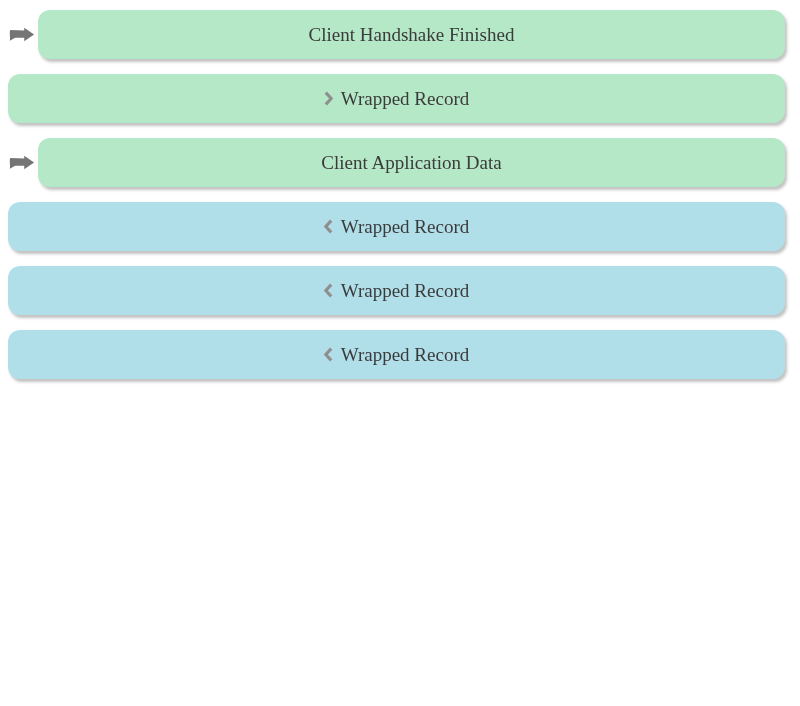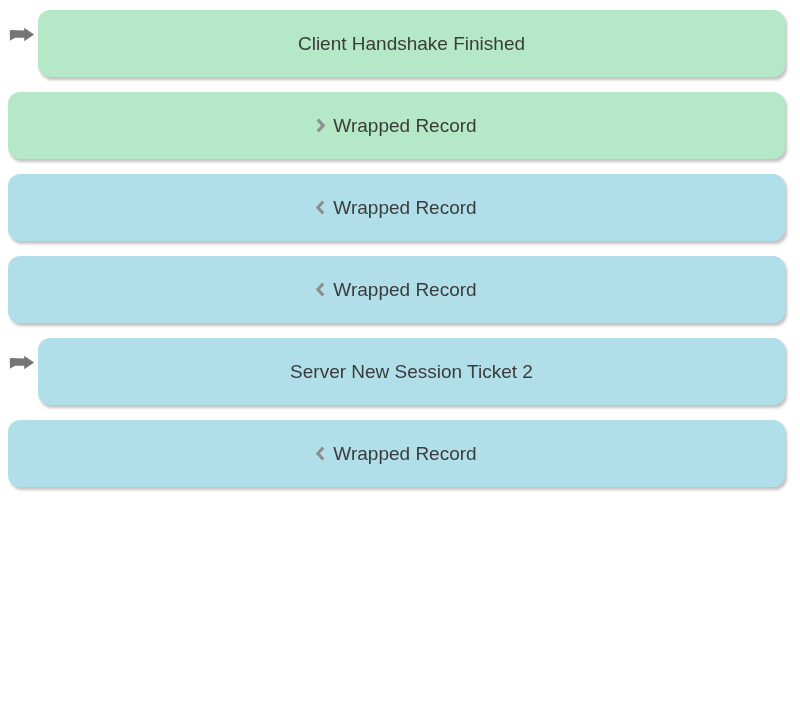--- a/index.html
+++ b/index.html
@@ -13,22 +13,23 @@
   *{box-sizing:border-box;margin:0;padding:0;}
   html,body{width:800px;height:706px;background:var(--bg);overflow:hidden;}
   body{font-family:"Liberation Sans","DejaVu Sans",sans-serif;}
   .flow{
     width:800px;
     padding:10px 15px 0 8px;
   }
   .row{
     display:flex;
     align-items:stretch;
-    height:67px;
+    height:49px;
     margin-bottom:15px;
+    font-family:Liberation Serif, serif;
   }
   .arrow-slot{
     flex:0 0 30px;
     display:flex;
     justify-content:flex-start;
     align-items:flex-start;
     padding-top:17px;
   }
   .box{
     flex:1;
@@ -67,20 +68,30 @@
     <div class="box client">
       <span class="chevron-icon">
           <svg width="9" height="17" viewBox="0 0 10 18">
             <path d="M2 2.5 L8 9 L2 15.5" stroke="#8e8e8e" stroke-width="3.4" fill="none"></path>
           </svg>
         </span>
       <span>Wrapped Record</span>
     </div>
   </div>
 
+  <div class="row">
+    <span class="arrow-slot">
+        <svg class="send-arrow-icon" width="27" height="15" viewBox="0 0 30 16">
+          <path d="M3 3 C2.2 3.2 2 4 2 5 L2 8 C2 10 2.6 12 2 15 L8 11.5 L18 11.5 L18 15.5 L29 8 L18 0.5 L18 3.5 Z" fill="#757575"></path>
+        </svg>
+      </span>
+    <div class="box client">
+      <span>Client Application Data</span>
+    </div>
+  </div>
 
   <div class="row">
     <div class="box server">
       <span class="chevron-icon">
           <svg width="9" height="17" viewBox="0 0 10 18">
             <path d="M8 2.5 L2 9 L8 15.5" stroke="#8e8e8e" stroke-width="3.4" fill="none"></path>
           </svg>
         </span>
       <span>Wrapped Record</span>
     </div>
@@ -91,30 +102,20 @@
     <div class="box server">
       <span class="chevron-icon">
           <svg width="9" height="17" viewBox="0 0 10 18">
             <path d="M8 2.5 L2 9 L8 15.5" stroke="#8e8e8e" stroke-width="3.4" fill="none"></path>
           </svg>
         </span>
       <span>Wrapped Record</span>
     </div>
   </div>
 
-  <div class="row">
-    <span class="arrow-slot">
-        <svg class="send-arrow-icon" width="27" height="15" viewBox="0 0 30 16">
-          <path d="M3 3 C2.2 3.2 2 4 2 5 L2 8 C2 10 2.6 12 2 15 L8 11.5 L18 11.5 L18 15.5 L29 8 L18 0.5 L18 3.5 Z" fill="#757575"></path>
-        </svg>
-      </span>
-    <div class="box server">
-      <span>Server New Session Ticket 2</span>
-    </div>
-  </div>
 
   <div class="row">
     <div class="box server">
       <span class="chevron-icon">
           <svg width="9" height="17" viewBox="0 0 10 18">
             <path d="M8 2.5 L2 9 L8 15.5" stroke="#8e8e8e" stroke-width="3.4" fill="none"></path>
           </svg>
         </span>
       <span>Wrapped Record</span>
     </div>

